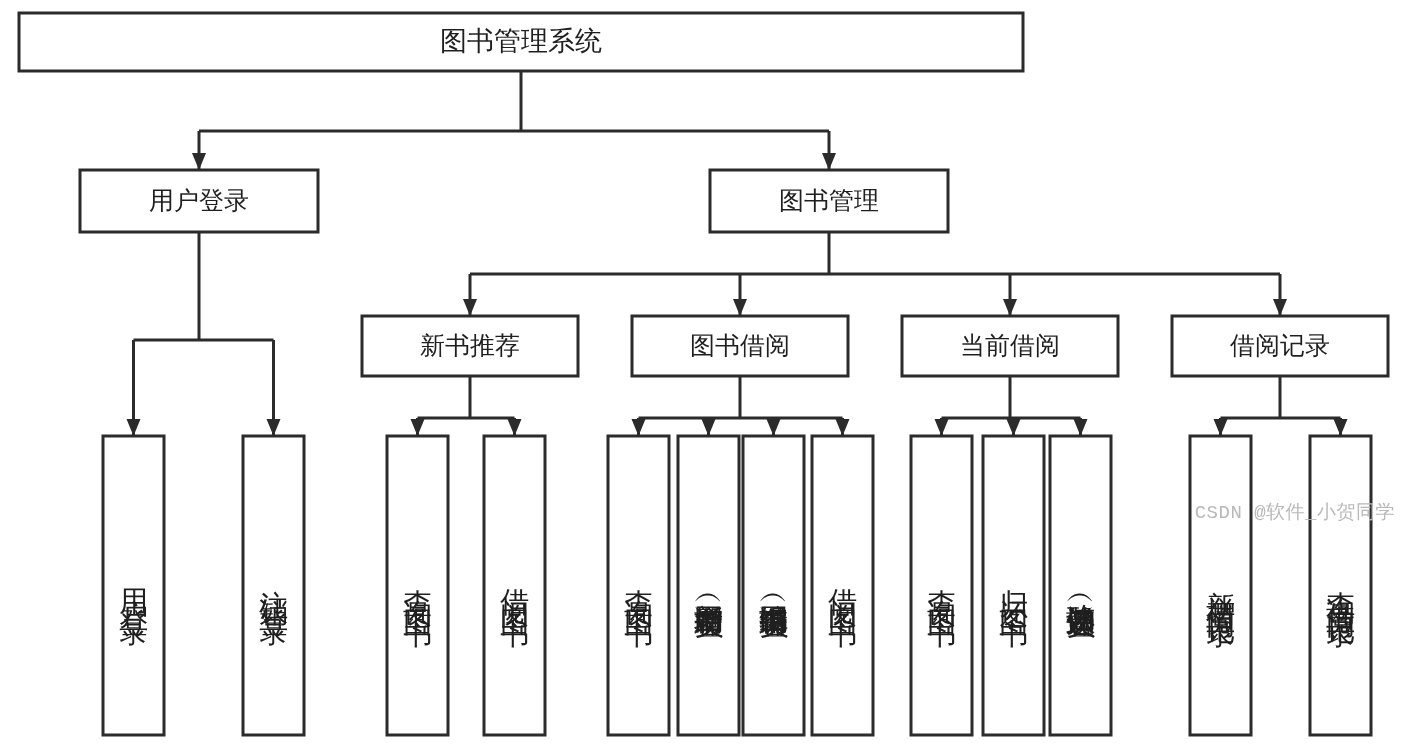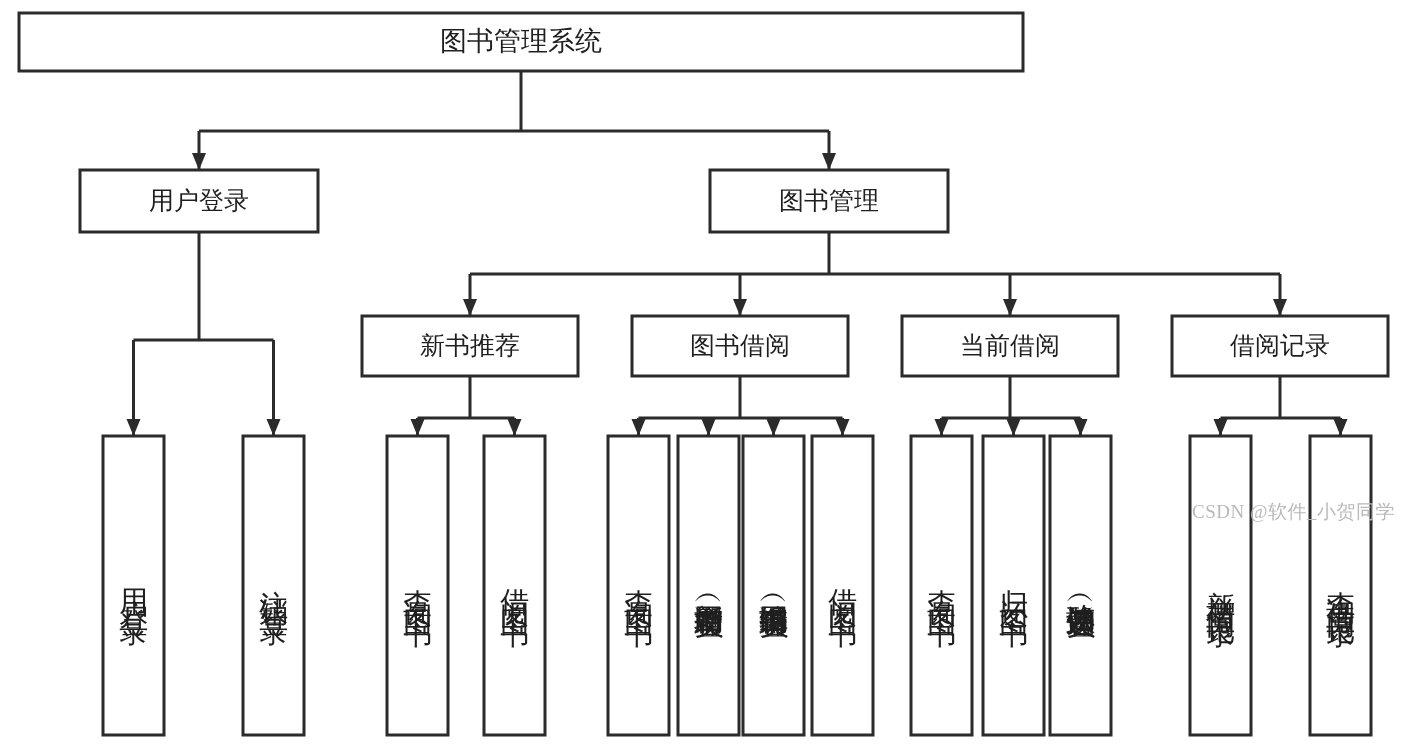--- a/index.html
+++ b/index.html
@@ -63,21 +63,21 @@
     align-items: center;
     justify-content: center;
     text-align: center;
     white-space: nowrap;
     pointer-events: none;
   }
   .watermark {
     position: absolute;
     right: 10px;
     bottom: 4px;
-    font-family: Liberation Serif, serif;
+    font-family: Liberation Mono, monospace;
     font-size: 19px;
     color: #b9b9b9;
     white-space: nowrap;
     letter-spacing: 0.5px;
     margin-left: 48px;
   }
 </style>
 </head>
 <body>
 

